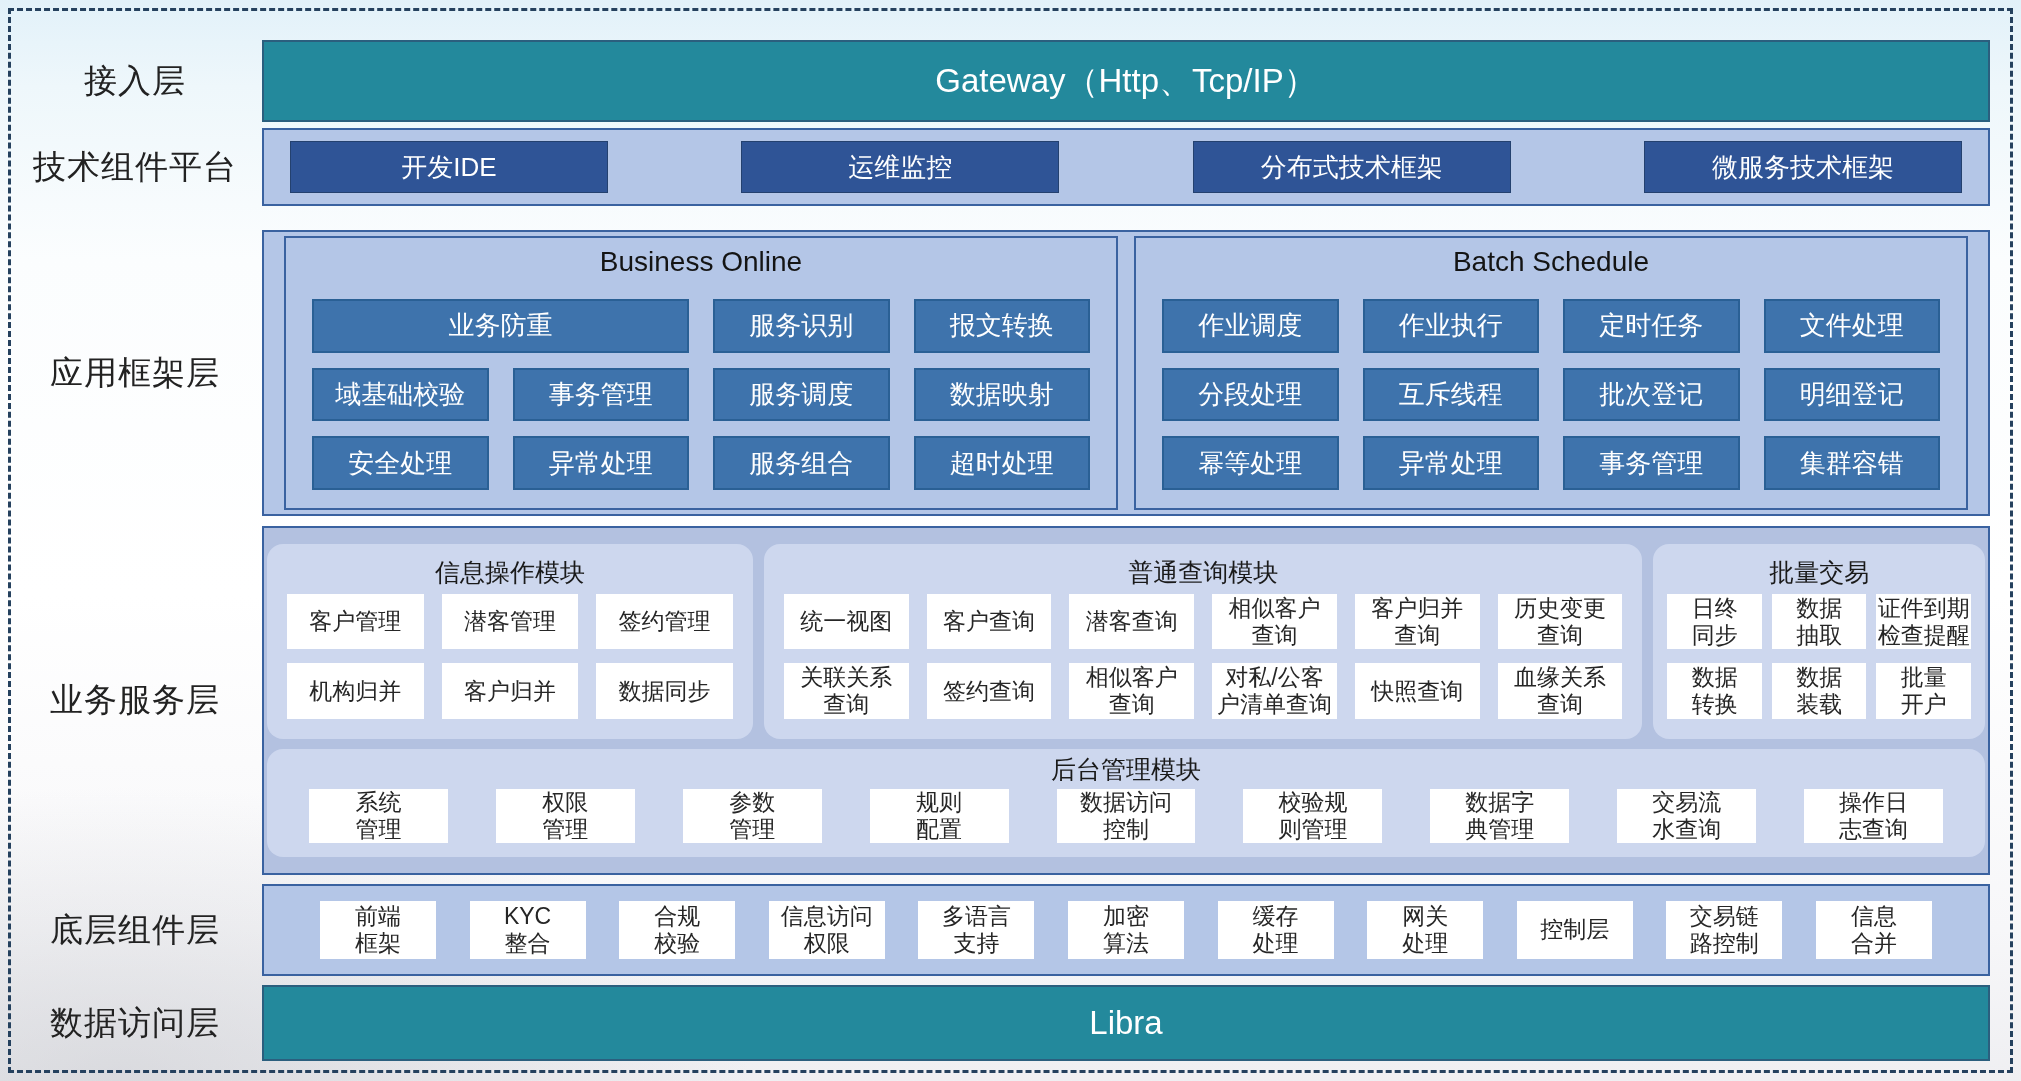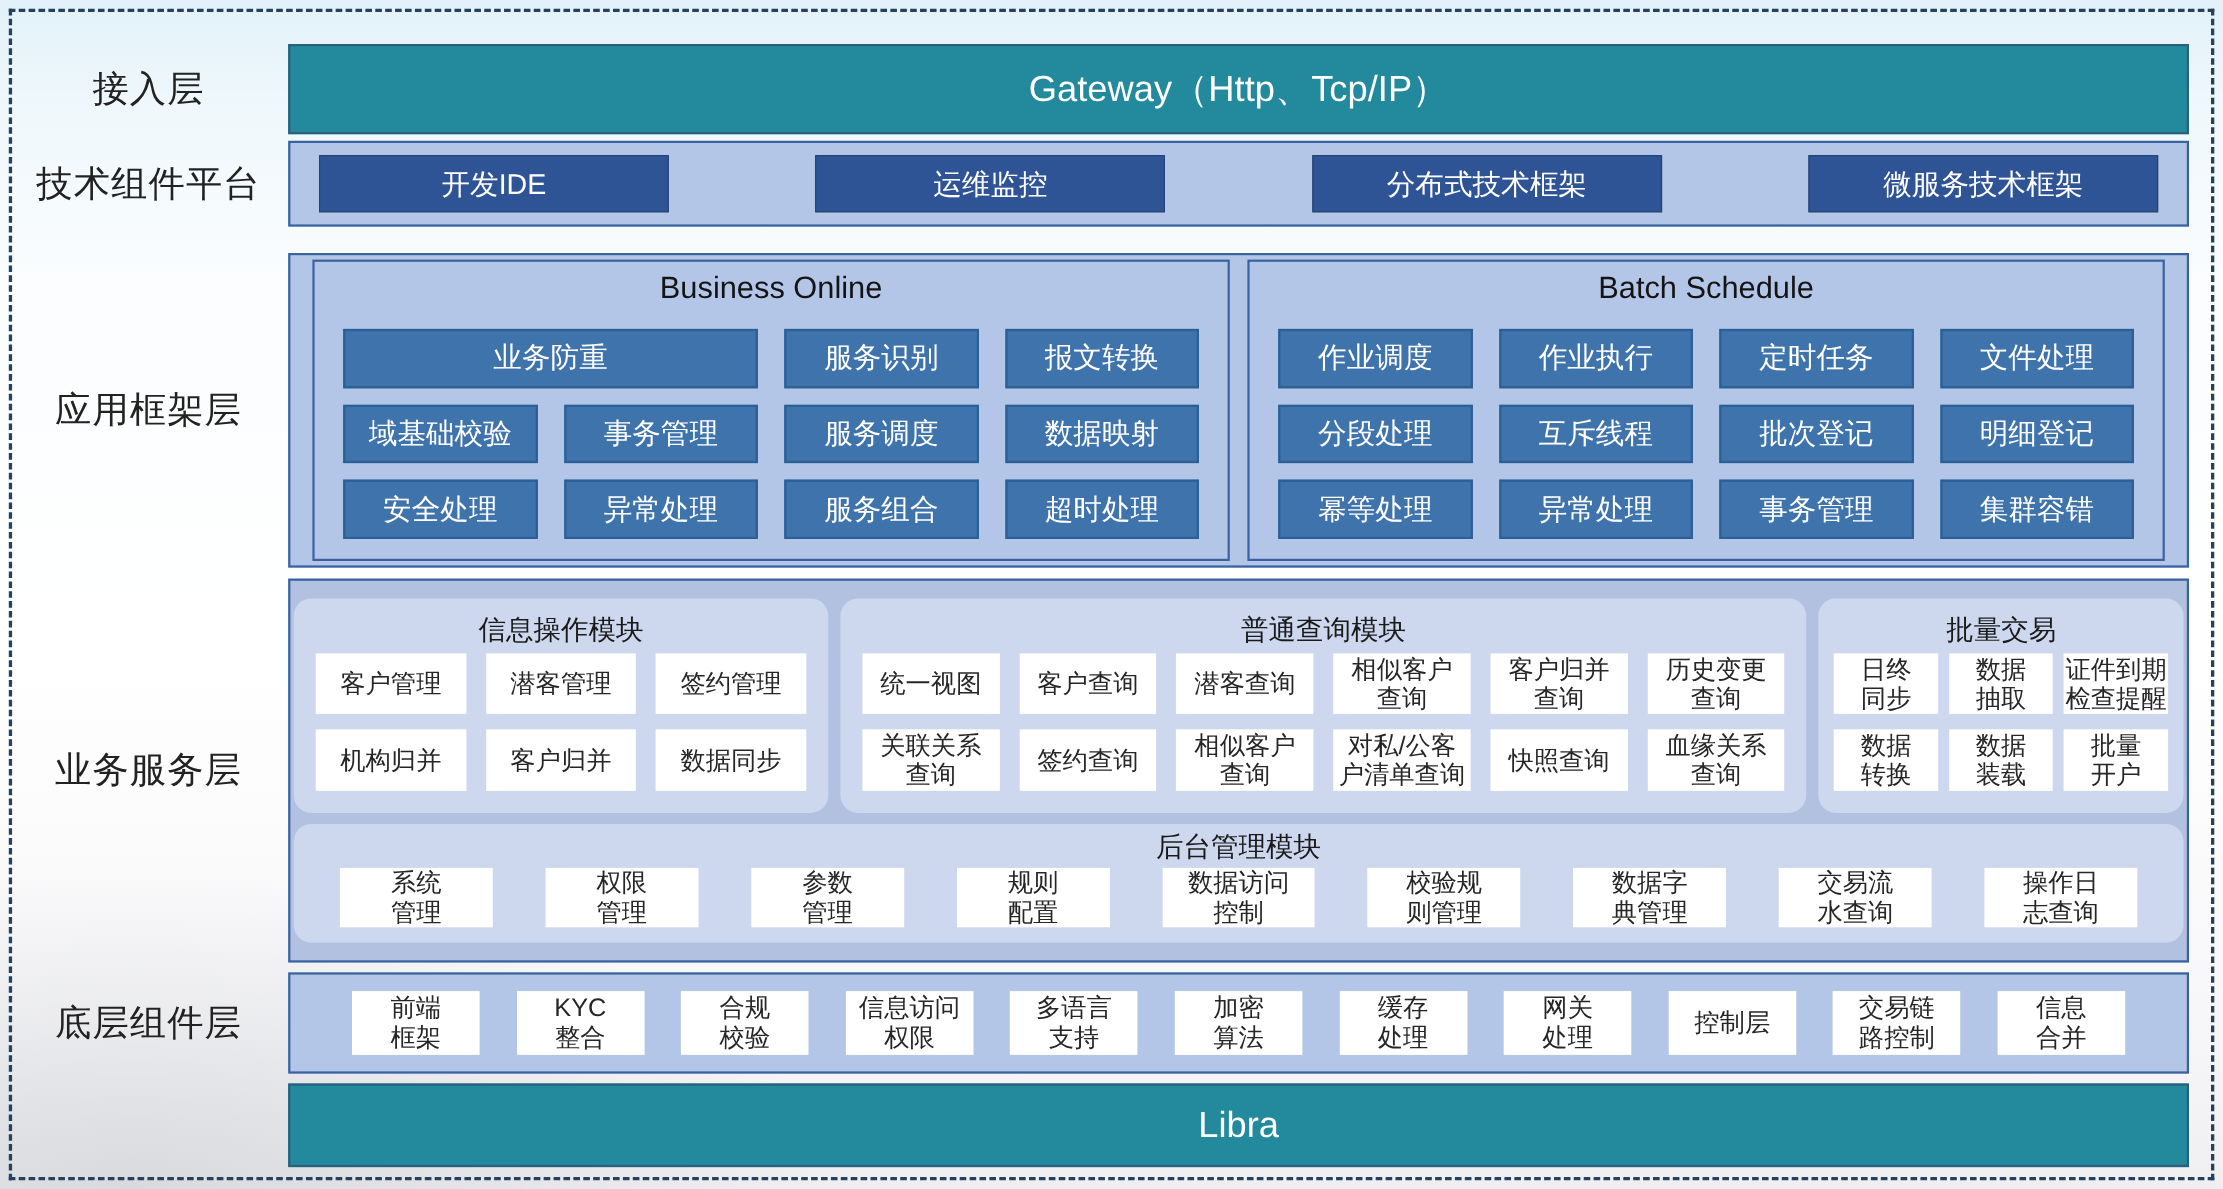--- a/index.html
+++ b/index.html
@@ -111,20 +111,21 @@
 <body>
 
 <div class="canvas">
   <div class="dashed-frame"></div>
 
   <div class="band-label" style="top:40px; height:82px;">接入层</div>
   <div class="band-label" style="top:128px; height:78px;">技术组件平台</div>
   <div class="band-label" style="top:230px; height:286px;">应用框架层</div>
   <div class="band-label" style="top:526px; height:349px;">业务服务层</div>
   <div class="band-label" style="top:884px; height:92px;">底层组件层</div>
+  <div class="band-label" style="top:985px; height:76px;">数据访问层</div>
 
   <div class="row teal-bar" style="top:40px; height:82px;">Gateway（Http、Tcp/IP）</div>
 
   <div class="row container-blue tech-row" style="top:128px; height:78px;">
     <div class="btn-dark">开发IDE</div>
     <div class="btn-dark">运维监控</div>
     <div class="btn-dark">分布式技术框架</div>
     <div class="btn-dark">微服务技术框架</div>
   </div>
 

